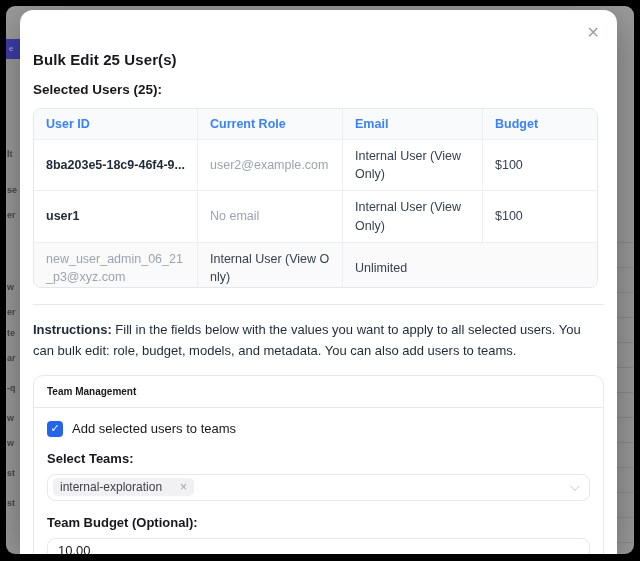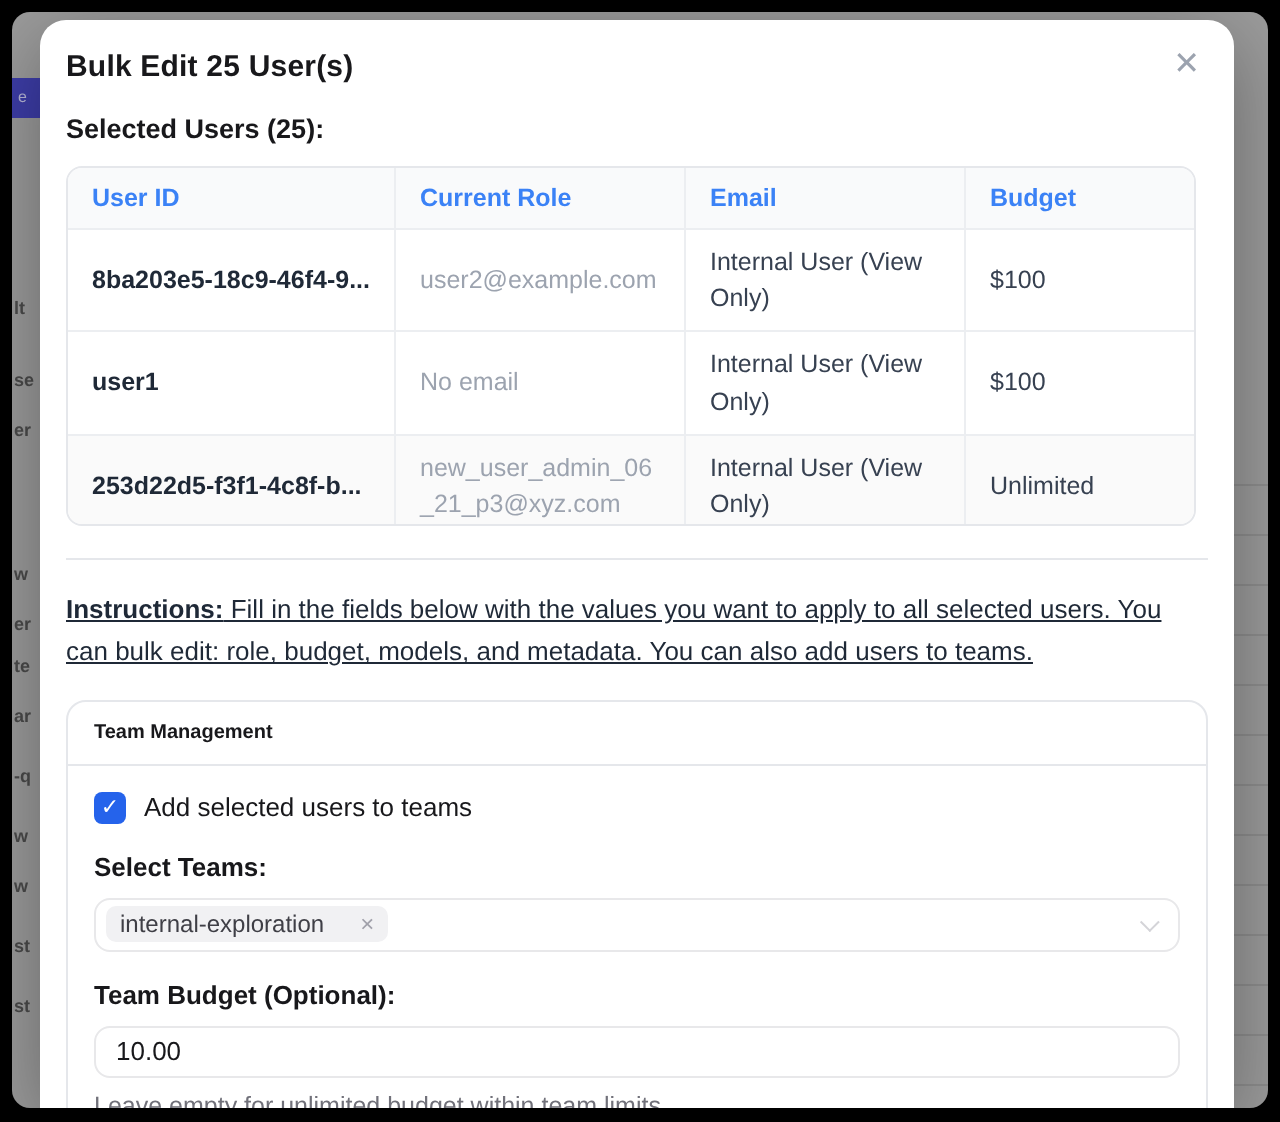--- a/index.html
+++ b/index.html
@@ -78,21 +78,21 @@
     background: #ffffff;
     border-radius: 13px 13px 0 0;
     box-shadow: 0 10px 40px rgba(0,0,0,.35);
     padding: 15px 13px 0 13px;
     overflow: hidden;
   }
   .modal-header {
     display: flex; align-items: flex-start; justify-content: space-between;
   }
   .modal-title {
-    font-size: 15px; font-weight: 700; color: #18181b; letter-spacing: .1px;
+    font-size: 15px; font-weight: 700; color: #18181b; letter-spacing: .1px; margin-top: 26px;
   }
   .close-btn {
     background: none; border: none; cursor: pointer;
     font-size: 16px; color: #9ca3af; line-height: 1;
     padding: 2px 4px; margin-top: -2px;
     font-family: "Liberation Sans", sans-serif;
   }
   .sel-label {
     margin-top: 14px;
     font-size: 13.5px; font-weight: 700; color: #18181b;
@@ -128,21 +128,21 @@
   .cell.uid { font-weight: 700; color: #1f2937; white-space: nowrap; overflow: hidden; text-align: right; }
   .cell.email { color: #9ca3af; }
   .trow.shaded { background: #fafafa; }
   .trow.r1 .cell { min-height: 32px; }
   .trow.r2 .cell { min-height: 30px; }
   .trow.r3 .cell { min-height: 50px; }
   
   .divider { margin-top: 16px; border-top: 1px solid #e5e7eb; width: 571px; }
   .instructions {
     margin-top: 14px; width: 571px;
-    font-size: 13px; color: #1f2937; line-height: 1.65; text-decoration: underline;
+    font-size: 13px; color: #1f2937; line-height: 1.65;
   }
   .instructions b { font-weight: 700; }
   
   .team-box {
     margin-top: 13px; width: 571px;
     border: 1px solid #e5e7eb;
     border-radius: 10px;
     background: #fff;
   }
   .team-box-header {
@@ -251,21 +251,20 @@
           <div class="cell">Internal User (View Only)</div>
           <div class="cell">$100</div>
         </div>
         <div class="trow r2">
           <div class="cell uid">user1</div>
           <div class="cell email">No email</div>
           <div class="cell">Internal User (View Only)</div>
           <div class="cell">$100</div>
         </div>
         <div class="trow r3 shaded">
-          <div class="cell uid">253d22d5-f3f1-4c8f-b...</div>
           <div class="cell email">new_user_admin_06_21_p3@xyz.com</div>
           <div class="cell">Internal User (View Only)</div>
           <div class="cell">Unlimited</div>
         </div>
 
       </div>
 
       <div class="divider"></div>
 
       <p class="instructions"><b>Instructions:</b><span> Fill in the fields below with the values you want to apply to all selected users. You can bulk edit: role, budget, models, and metadata. You can also add users to teams.</span></p>

